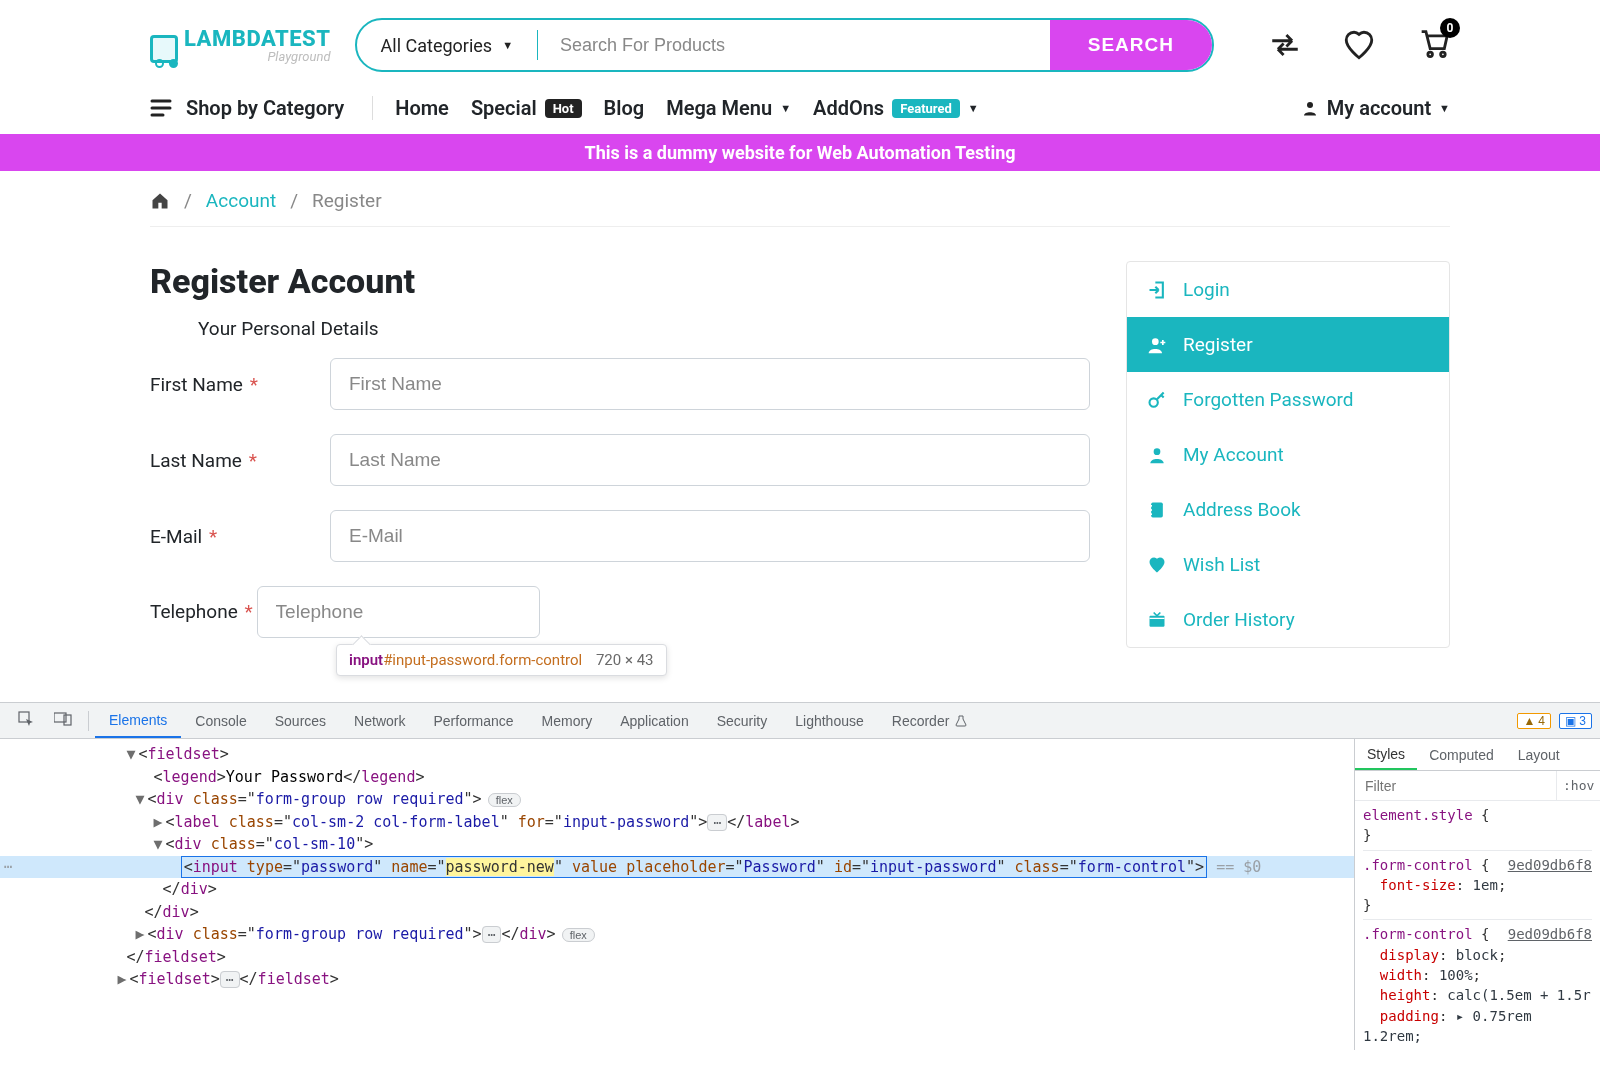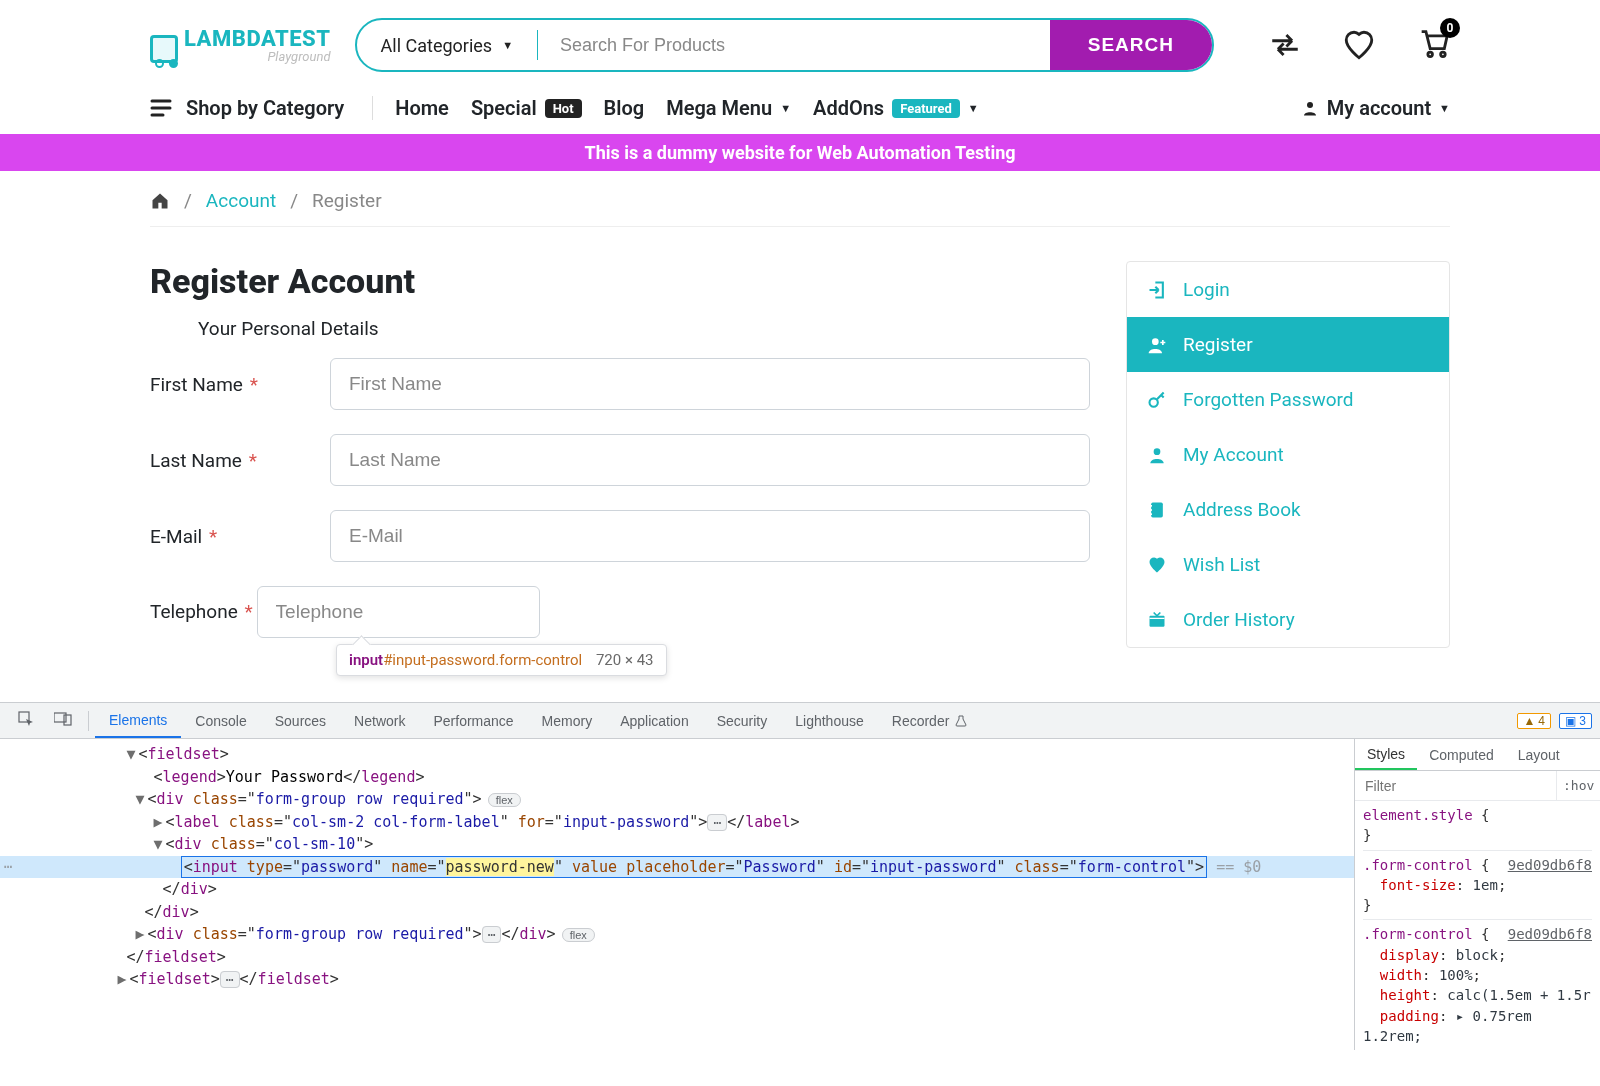--- a/index.html
+++ b/index.html
@@ -11,21 +11,21 @@
   .logo-cart { width: 28px; height: 28px; border: 3px solid #1ab6bf; border-radius: 4px; position: relative; background: #e7f9fb; }
   .logo-cart::after { content: ''; position: absolute; bottom: -8px; left: 2px; width: 5px; height: 5px; border: 2px solid #1ab6bf; border-radius: 50%; box-shadow: 14px 0 0 0 #1ab6bf; }
   .logo-text { line-height: 1; }
   .logo-name { font-weight: 800; font-size: 22px; color: #1ab6bf; letter-spacing: 0.5px; }
   .logo-sub { font-size: 13px; color: #bdbdbd; text-align: right; font-style: italic; }
   .search-wrap { flex: 1; display: flex; align-items: center; border: 2px solid #1ab6bf; border-radius: 999px; overflow: hidden; height: 54px; max-width: 960px; }
   .search-cat { display: flex; align-items: center; gap: 10px; padding: 0 24px; font-size: 18px; color: #222; cursor: pointer; height: 100%; }
   .search-divider { width: 1px; height: 30px; background: #1ab6bf; }
   .search-input { flex: 1; border: none; outline: none; font-size: 18px; padding: 0 22px; height: 100%; color: #555; }
   .search-input::placeholder { color: #888; }
-  .search-btn { background: #a21caf; color: #fff; font-size: 19px; font-weight: 700; letter-spacing: 1px; border: none; height: 100%; padding: 0 38px; cursor: pointer; }
+  .search-btn { background: #d946ef; color: #fff; font-size: 19px; font-weight: 700; letter-spacing: 1px; border: none; height: 100%; padding: 0 38px; cursor: pointer; }
   .header-icons { display: flex; align-items: center; gap: 40px; margin-left: 30px; }
   .hicon { width: 34px; height: 34px; stroke: #222; stroke-width: 2; fill: none; cursor: pointer; }
   .cart-wrap { position: relative; }
   .cart-badge { position: absolute; top: -8px; right: -10px; background: #000; color: #fff; font-size: 12px; font-weight: 700; border-radius: 50%; width: 20px; height: 20px; display: flex; align-items: center; justify-content: center; }
   
   .nav { display: flex; align-items: flex-end; padding: 14px 150px; gap: 22px; font-size: 20px; font-weight: 600; }
   .nav-cat { display: flex; align-items: center; gap: 14px; padding-right: 28px; border-right: 1px solid #ddd; cursor: pointer; }
   .nav-item { cursor: pointer; display: flex; align-items: center; gap: 8px; }
   .badge-hot { background: #222; color: #fff; font-size: 13px; font-weight: 700; padding: 2px 8px; border-radius: 4px; }
   .badge-feat { background: #1ab6bf; color: #fff; font-size: 13px; font-weight: 700; padding: 2px 8px; border-radius: 4px; }

